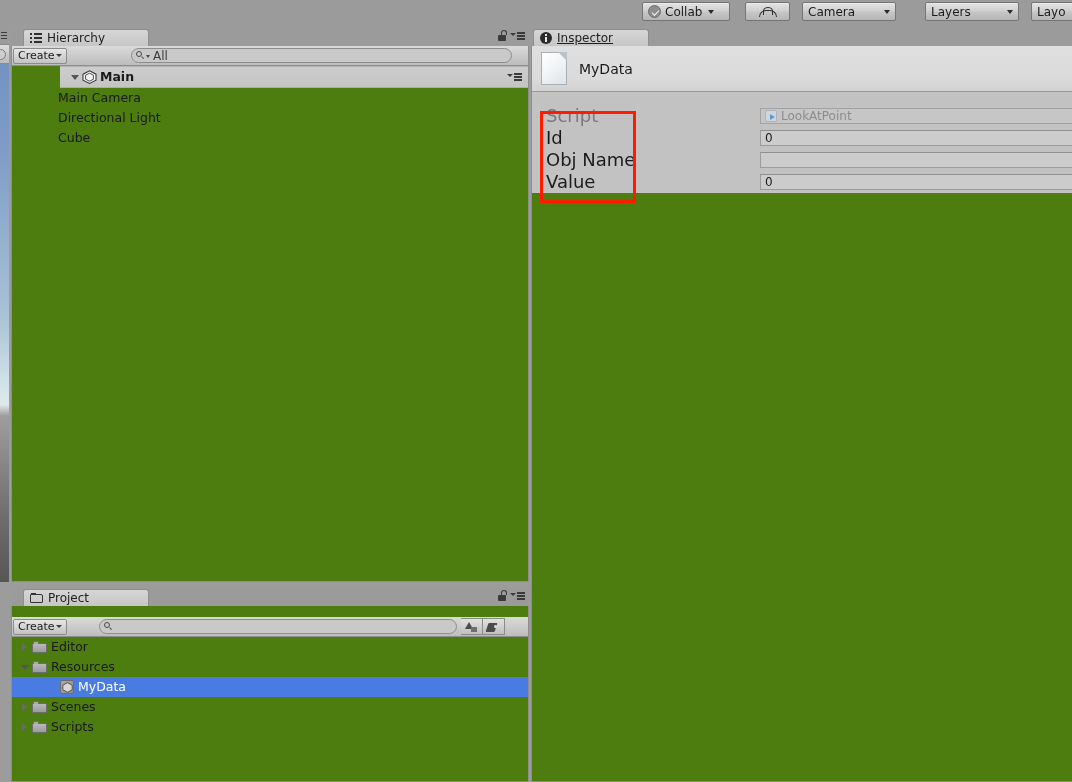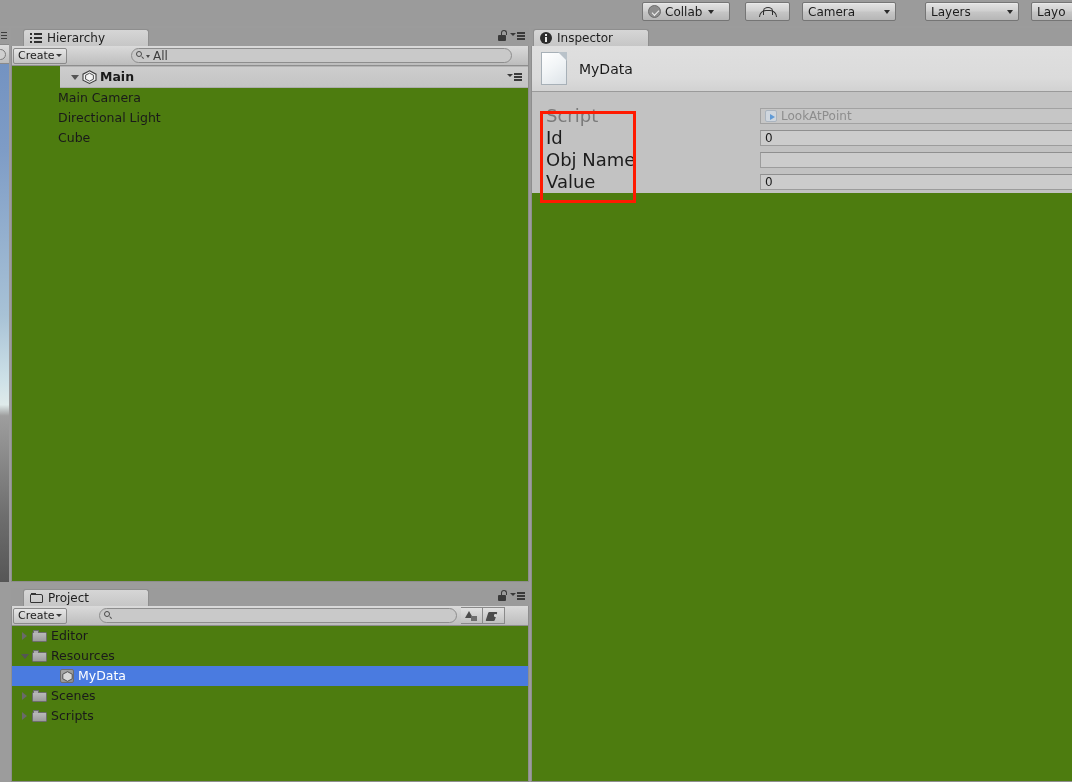--- a/index.html
+++ b/index.html
@@ -642,21 +642,21 @@
         <span class="row-label" style="margin-left:46px;">Directional Light</span>
       </div>
       <div class="row">
         <span class="row-label" style="margin-left:46px;">Cube</span>
       </div>
     </div>
   </div>
 
   <div class="panel" style="left:11px; top:588px; width:518px; height:194px;">
 
-    <div class="tabstrip" style="margin:-1px -1px 0 -1px;text-align:right;">
+    <div class="tabstrip" style="margin:-1px -1px 11px -1px;text-align:right;">
       <div class="tab" style="left:12px; width:126px;">
         <span class="tab-icon icon-folder-tab"></span>
         <span class="tab-label">Project</span>
       </div>
       <div class="panel-hdr-icons">
         <span class="lock-icon"></span>
         <span class="menu-icon">
           <span class="mi-arrow"></span>
             <span class="mi-lines"></span>
         </span>
@@ -708,21 +708,21 @@
         <span class="tri tri-right" style="margin-left:8px;"></span>
         <span class="folder-glyph"></span>
         <span class="row-label">Scripts</span>
       </div>
     </div>
   </div>
 
   <div class="panel" style="left:531px; top:28px; width:545px; height:754px; border-right:none;">
 
     <div class="tabstrip" style="margin:-1px -1px 0 -1px;">
-      <div class="tab" style="left:2px; width:116px;">
+      <div class="tab" style="left:2px; width:116px;text-decoration:underline;">
         <span class="icon-info"></span>
         <span class="tab-label">Inspector</span>
       </div>
     </div>
 
     <div class="insp-header">
       <span class="asset-big-icon">
         <span class="page"></span>
           <span class="fold"></span>
       </span>

